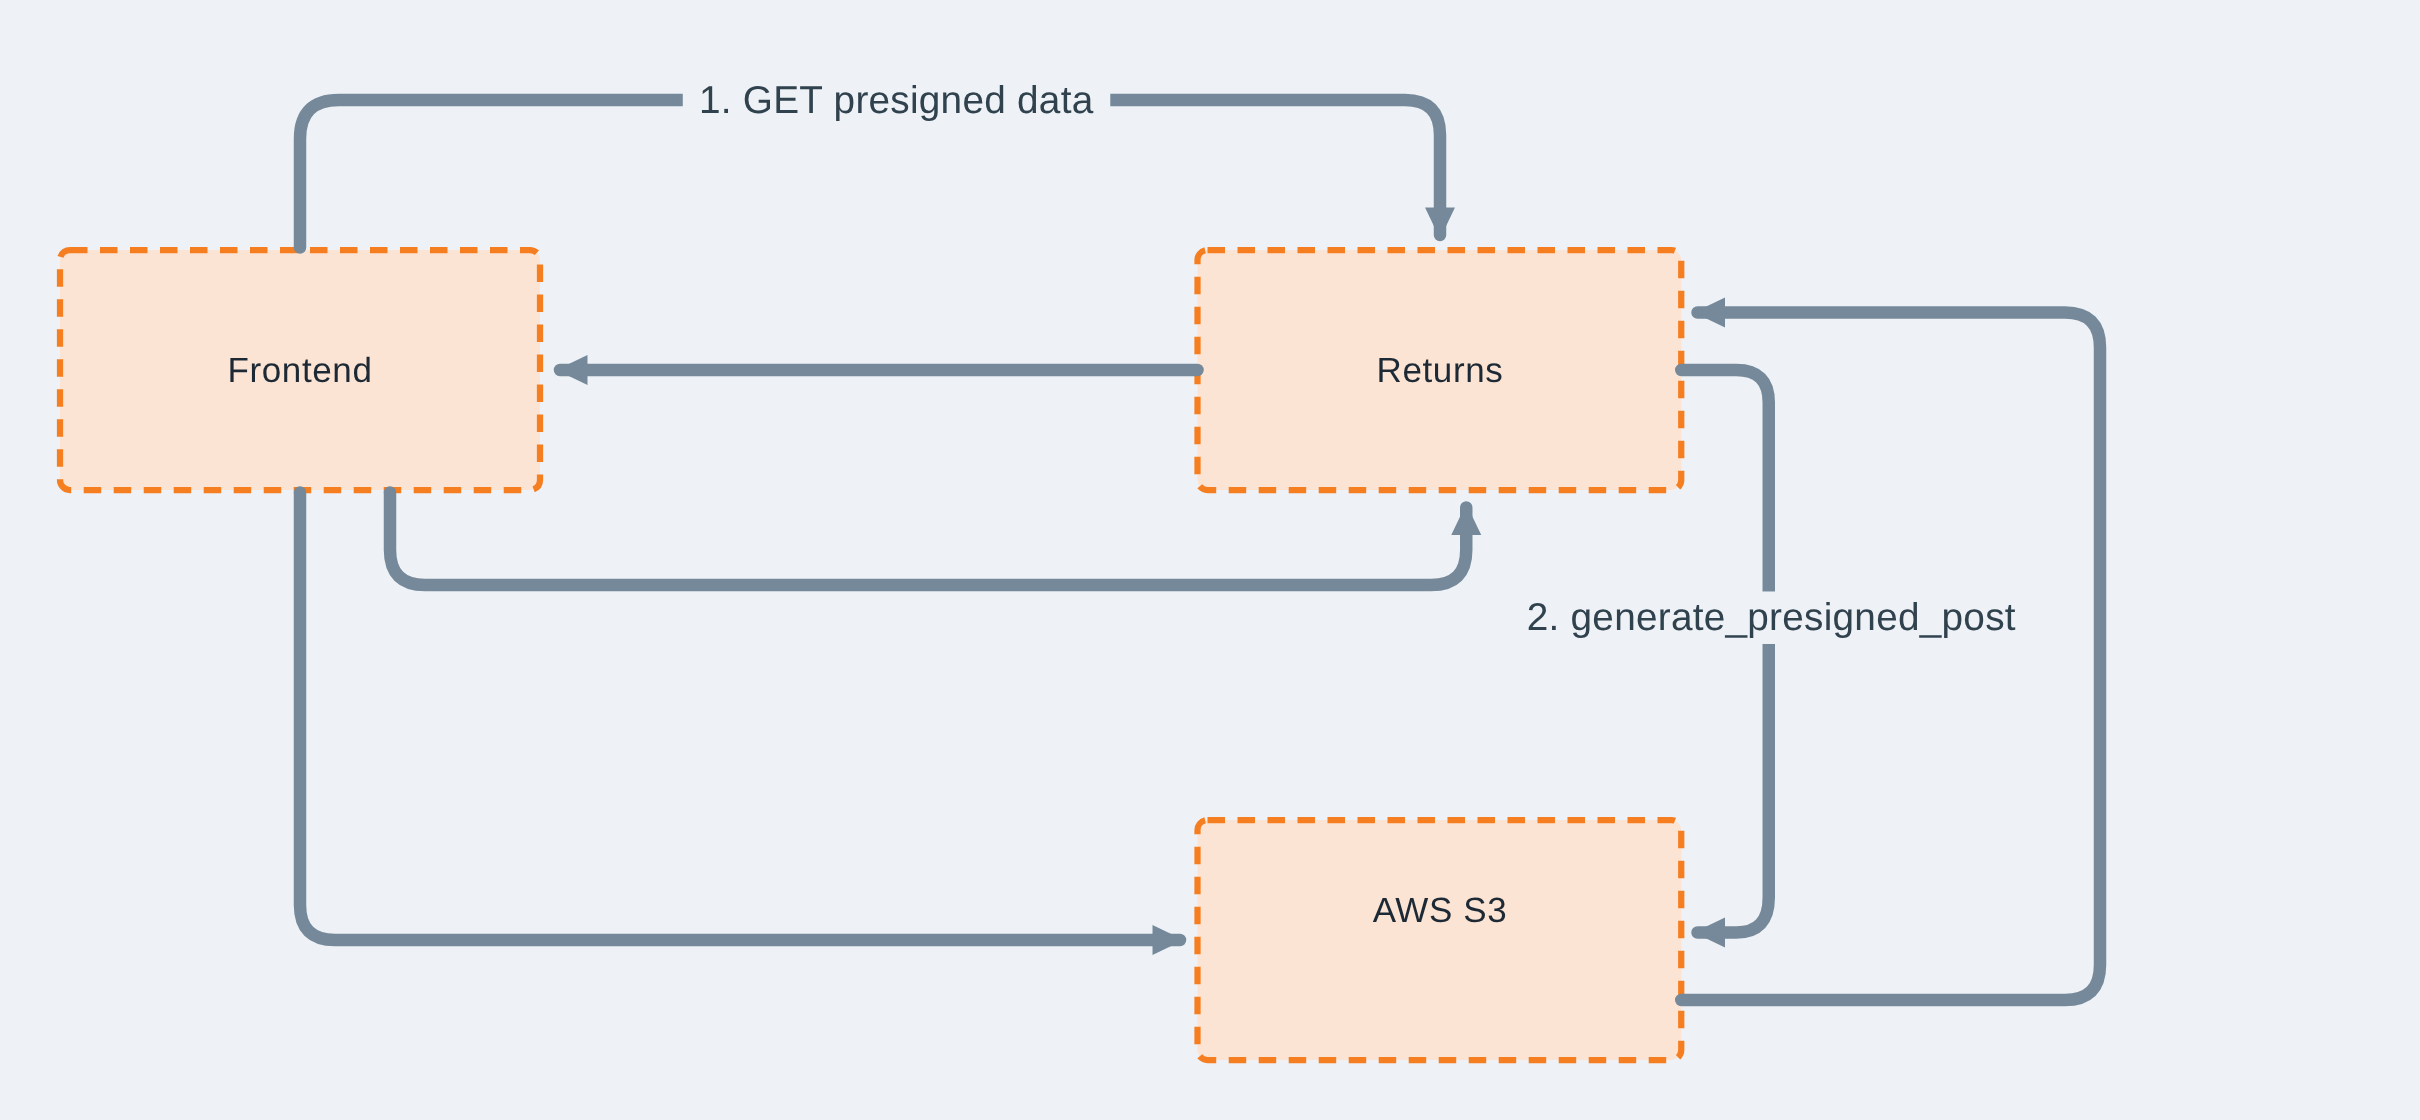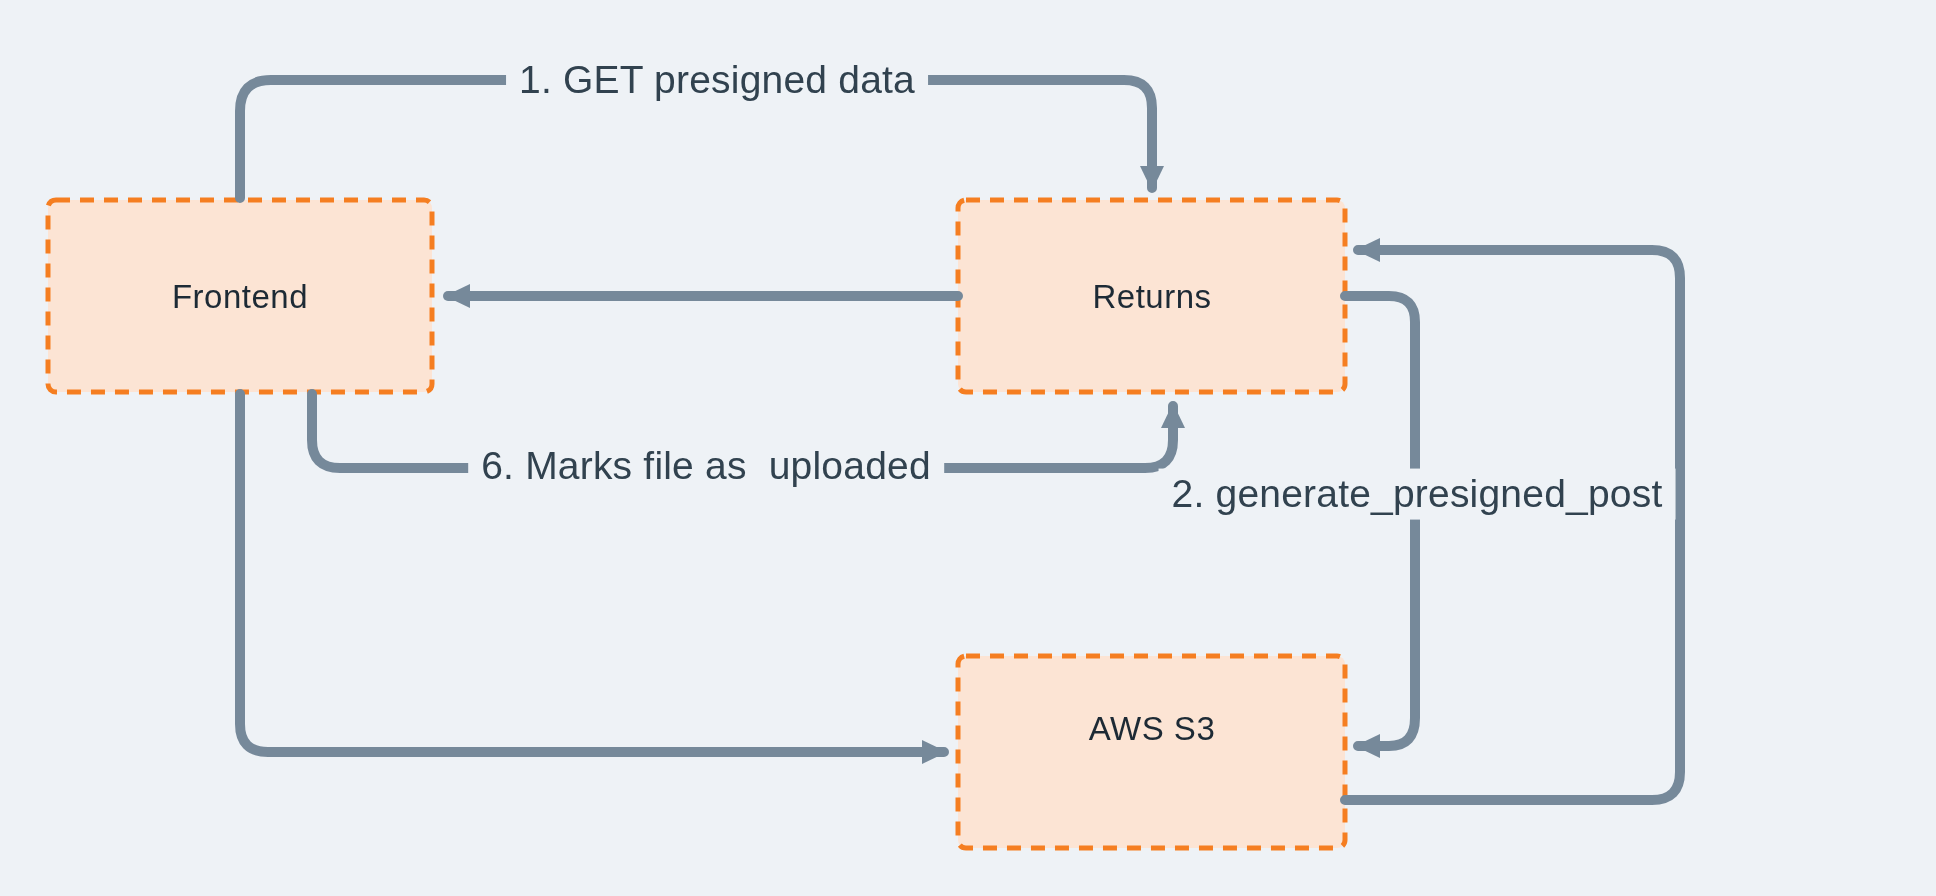--- a/index.html
+++ b/index.html
@@ -34,26 +34,26 @@
     stroke-width:5;
     stroke-dasharray:14 10;
   }
   .label{
     position:absolute;
     transform:translate(-50%,-50%);
     white-space:pre;
     line-height:1.15;
   }
   .node-label{
-    font-size:33px;
+    font-size:28px;
     color:var(--node-text);
     letter-spacing:0.5px;
   }
   .edge-label{
-    font-size:39px;
+    font-size:31px;
     color:var(--edge-text);
     background:var(--bg);
     padding:3px 13px;
     letter-spacing:0.2px;
   }
 </style>
 </head>
 <body>
 
 <div class="stage">
@@ -81,15 +81,14 @@
 
     <path class="edge" d="M 1345 800 L 1652 800 Q 1680 800 1680 772 L 1680 278 Q 1680 250 1652 250 L 1358 250" marker-end="url(#ah)"></path>
   </svg>
 
   <div class="label node-label" style="left:240px;top:297px">Frontend</div>
   <div class="label node-label" style="left:1152px;top:297px">Returns</div>
   <div class="label node-label" style="left:1152px;top:729px">AWS S3</div>
 
   <div class="label edge-label" style="left:717px;top:80px">1. GET presigned data</div>
   <div class="label edge-label" style="left:1417px;top:494px">2. generate_presigned_post</div>
-  <div class="label edge-label" style="left:706px;top:466px">6. Marks file as  uploaded</div>
 
 </div>
 
 </body></html>

